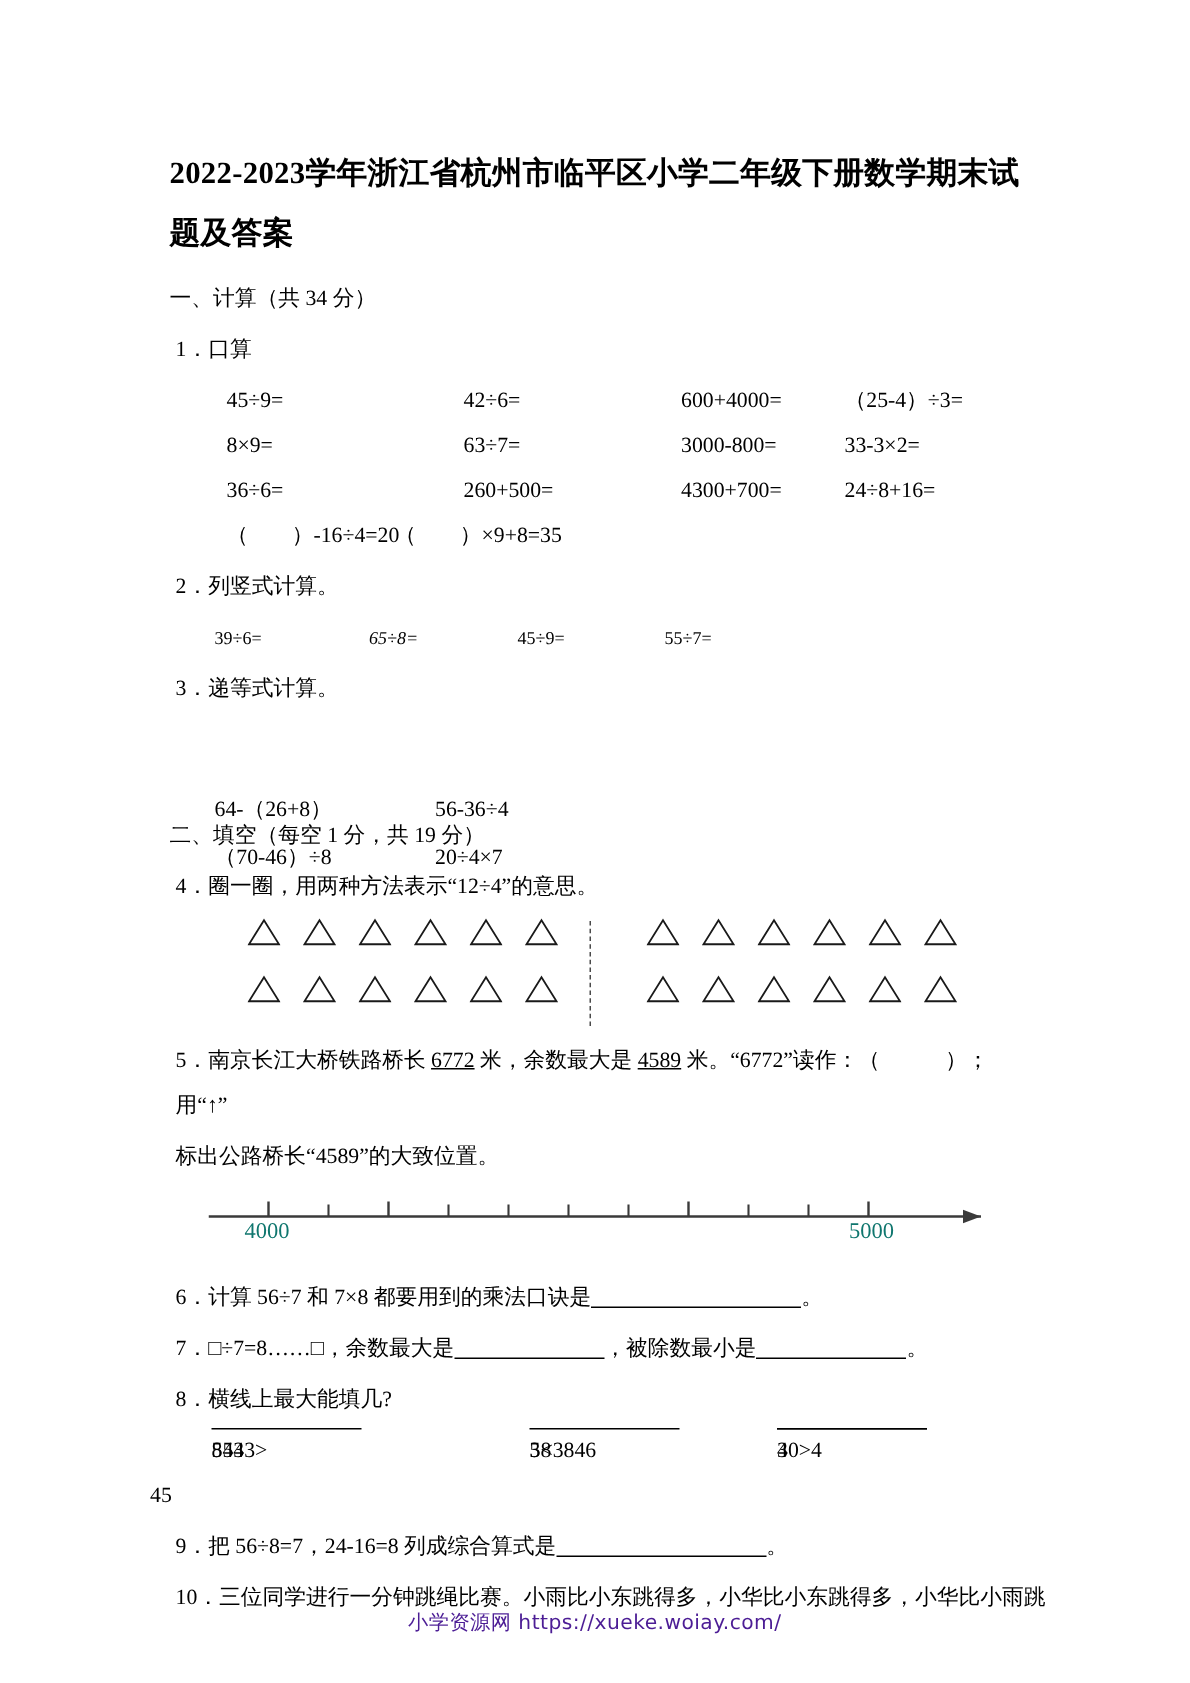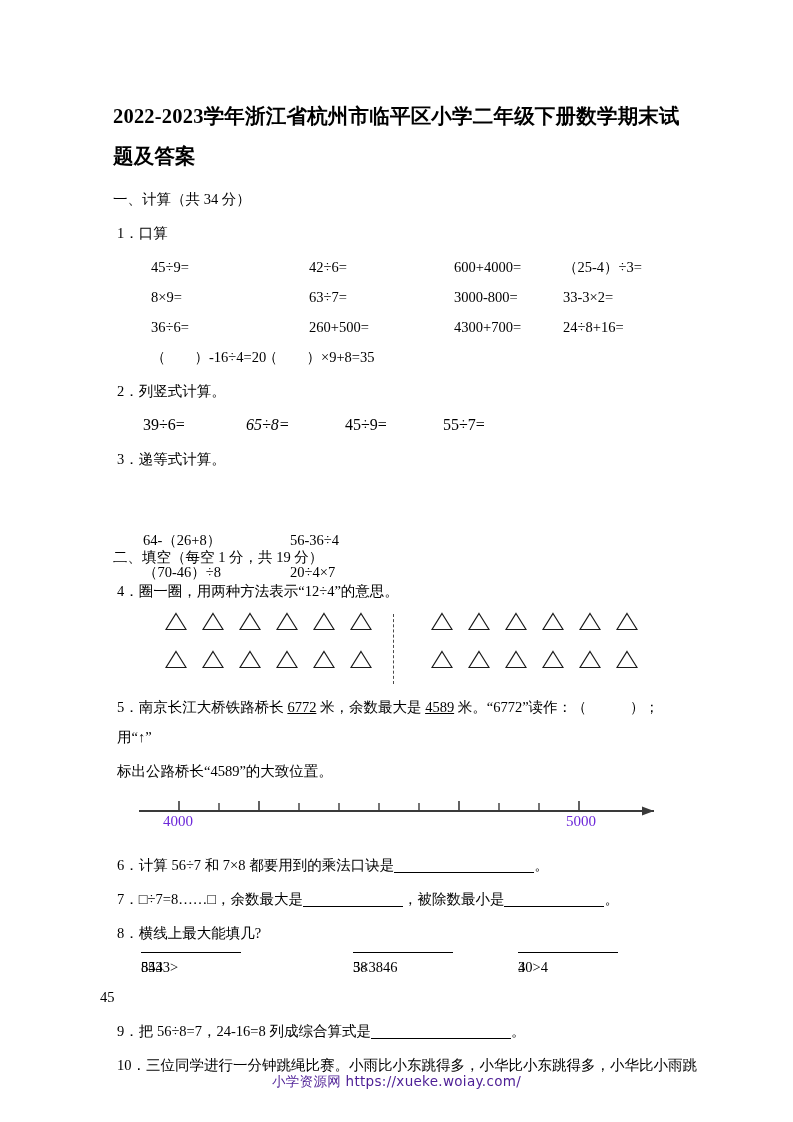--- a/index.html
+++ b/index.html
@@ -75,21 +75,21 @@
     font-size: 14.5px;
     line-height: 30px;
   }
   .blank-row span { position: absolute; white-space: nowrap; }
   .b1 { left: 38px; }
   .b2 { left: 150px; }
 
   .vert-grid {
     position: relative;
     height: 30px;
-    font-size: 16px;
+    font-size: 12px;
     line-height: 30px;
   }
   .vert-grid span { position: absolute; white-space: nowrap; }
   .v1 { left: 30px; }
   .v2 { left: 133px; font-style: italic; }
   .v3 { left: 232px; }
   .v4 { left: 330px; }
 
   .step-grid {
     position: relative;
@@ -139,21 +139,21 @@
   .numline-wrap {
     position: relative;
     height: 56px;
     margin-top: 4px;
   }
   .numline-svg { position: absolute; left: 26px; top: 0; }
   .nl-label {
     position: absolute;
     font-size: 15px;
     line-height: 18px;
-    color: #6d28d9;
+    color: #0f766e;
   }
   .nl-4000 { left: 50px; top: 22px; }
   .nl-5000 { left: 453px; top: 22px; }
 
   
   .ul {
     display: inline-block;
     border-bottom: 1px solid #000;
     vertical-align: -3px;
   }

